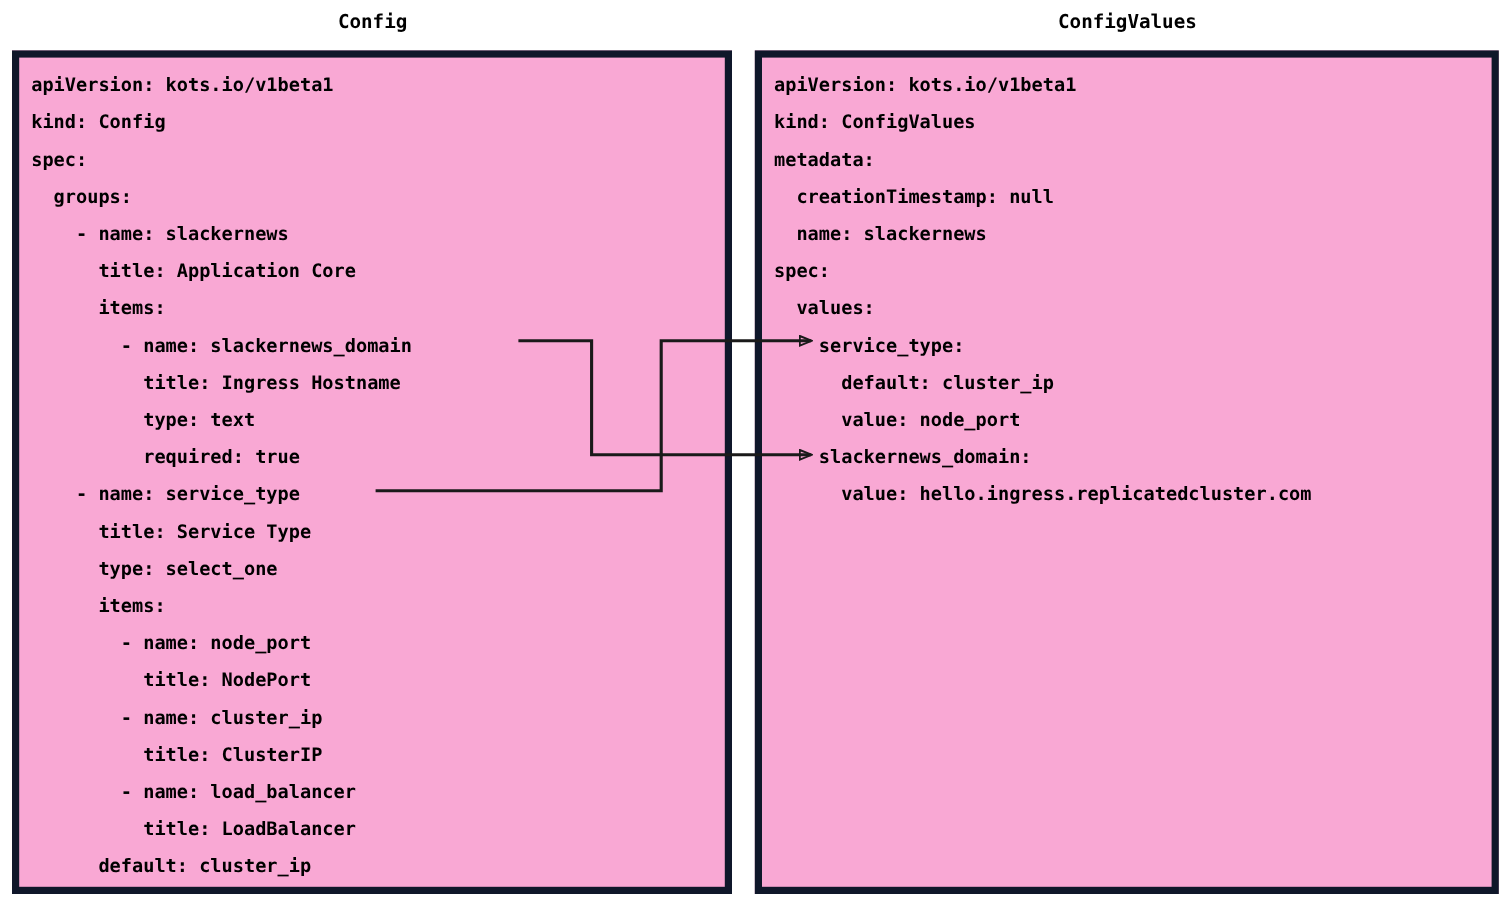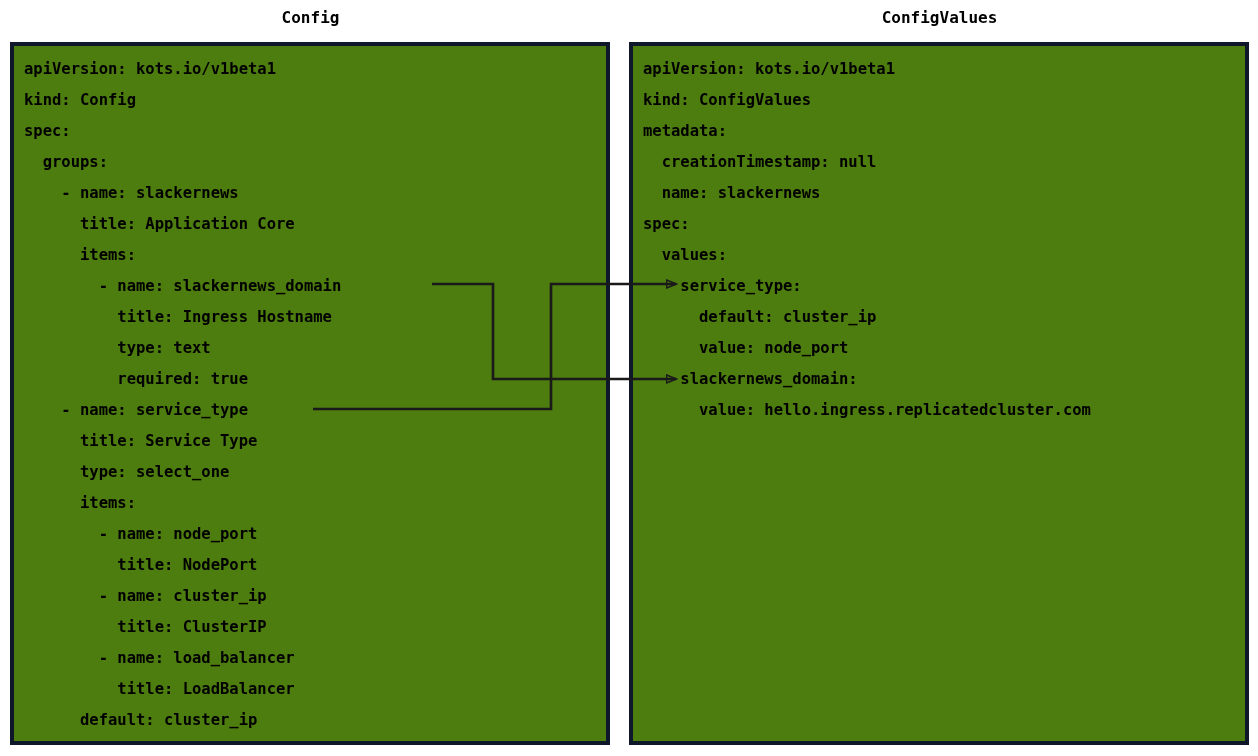--- a/index.html
+++ b/index.html
@@ -33,22 +33,22 @@
     text-align: center;
     letter-spacing: 0px;
     white-space: nowrap;
   }
   #title-config  { left: 11px;  top: 8px;  width: 599px; }
   #title-values  { left: 630px; top: 8px;  width: 619px; }
 
   
   .panel {
     position: absolute;
-    background: #4d7c0f;
-    border: 4px solid #0f172a;
+    background: #f9a8d4;
+    border: 6px solid #0f172a;
     box-sizing: border-box;
     overflow: hidden;
   }
   #panel-config {
     left: 10px;
     top: 42px;
     width: 600px;
     height: 703px;
   }
   #panel-values {

